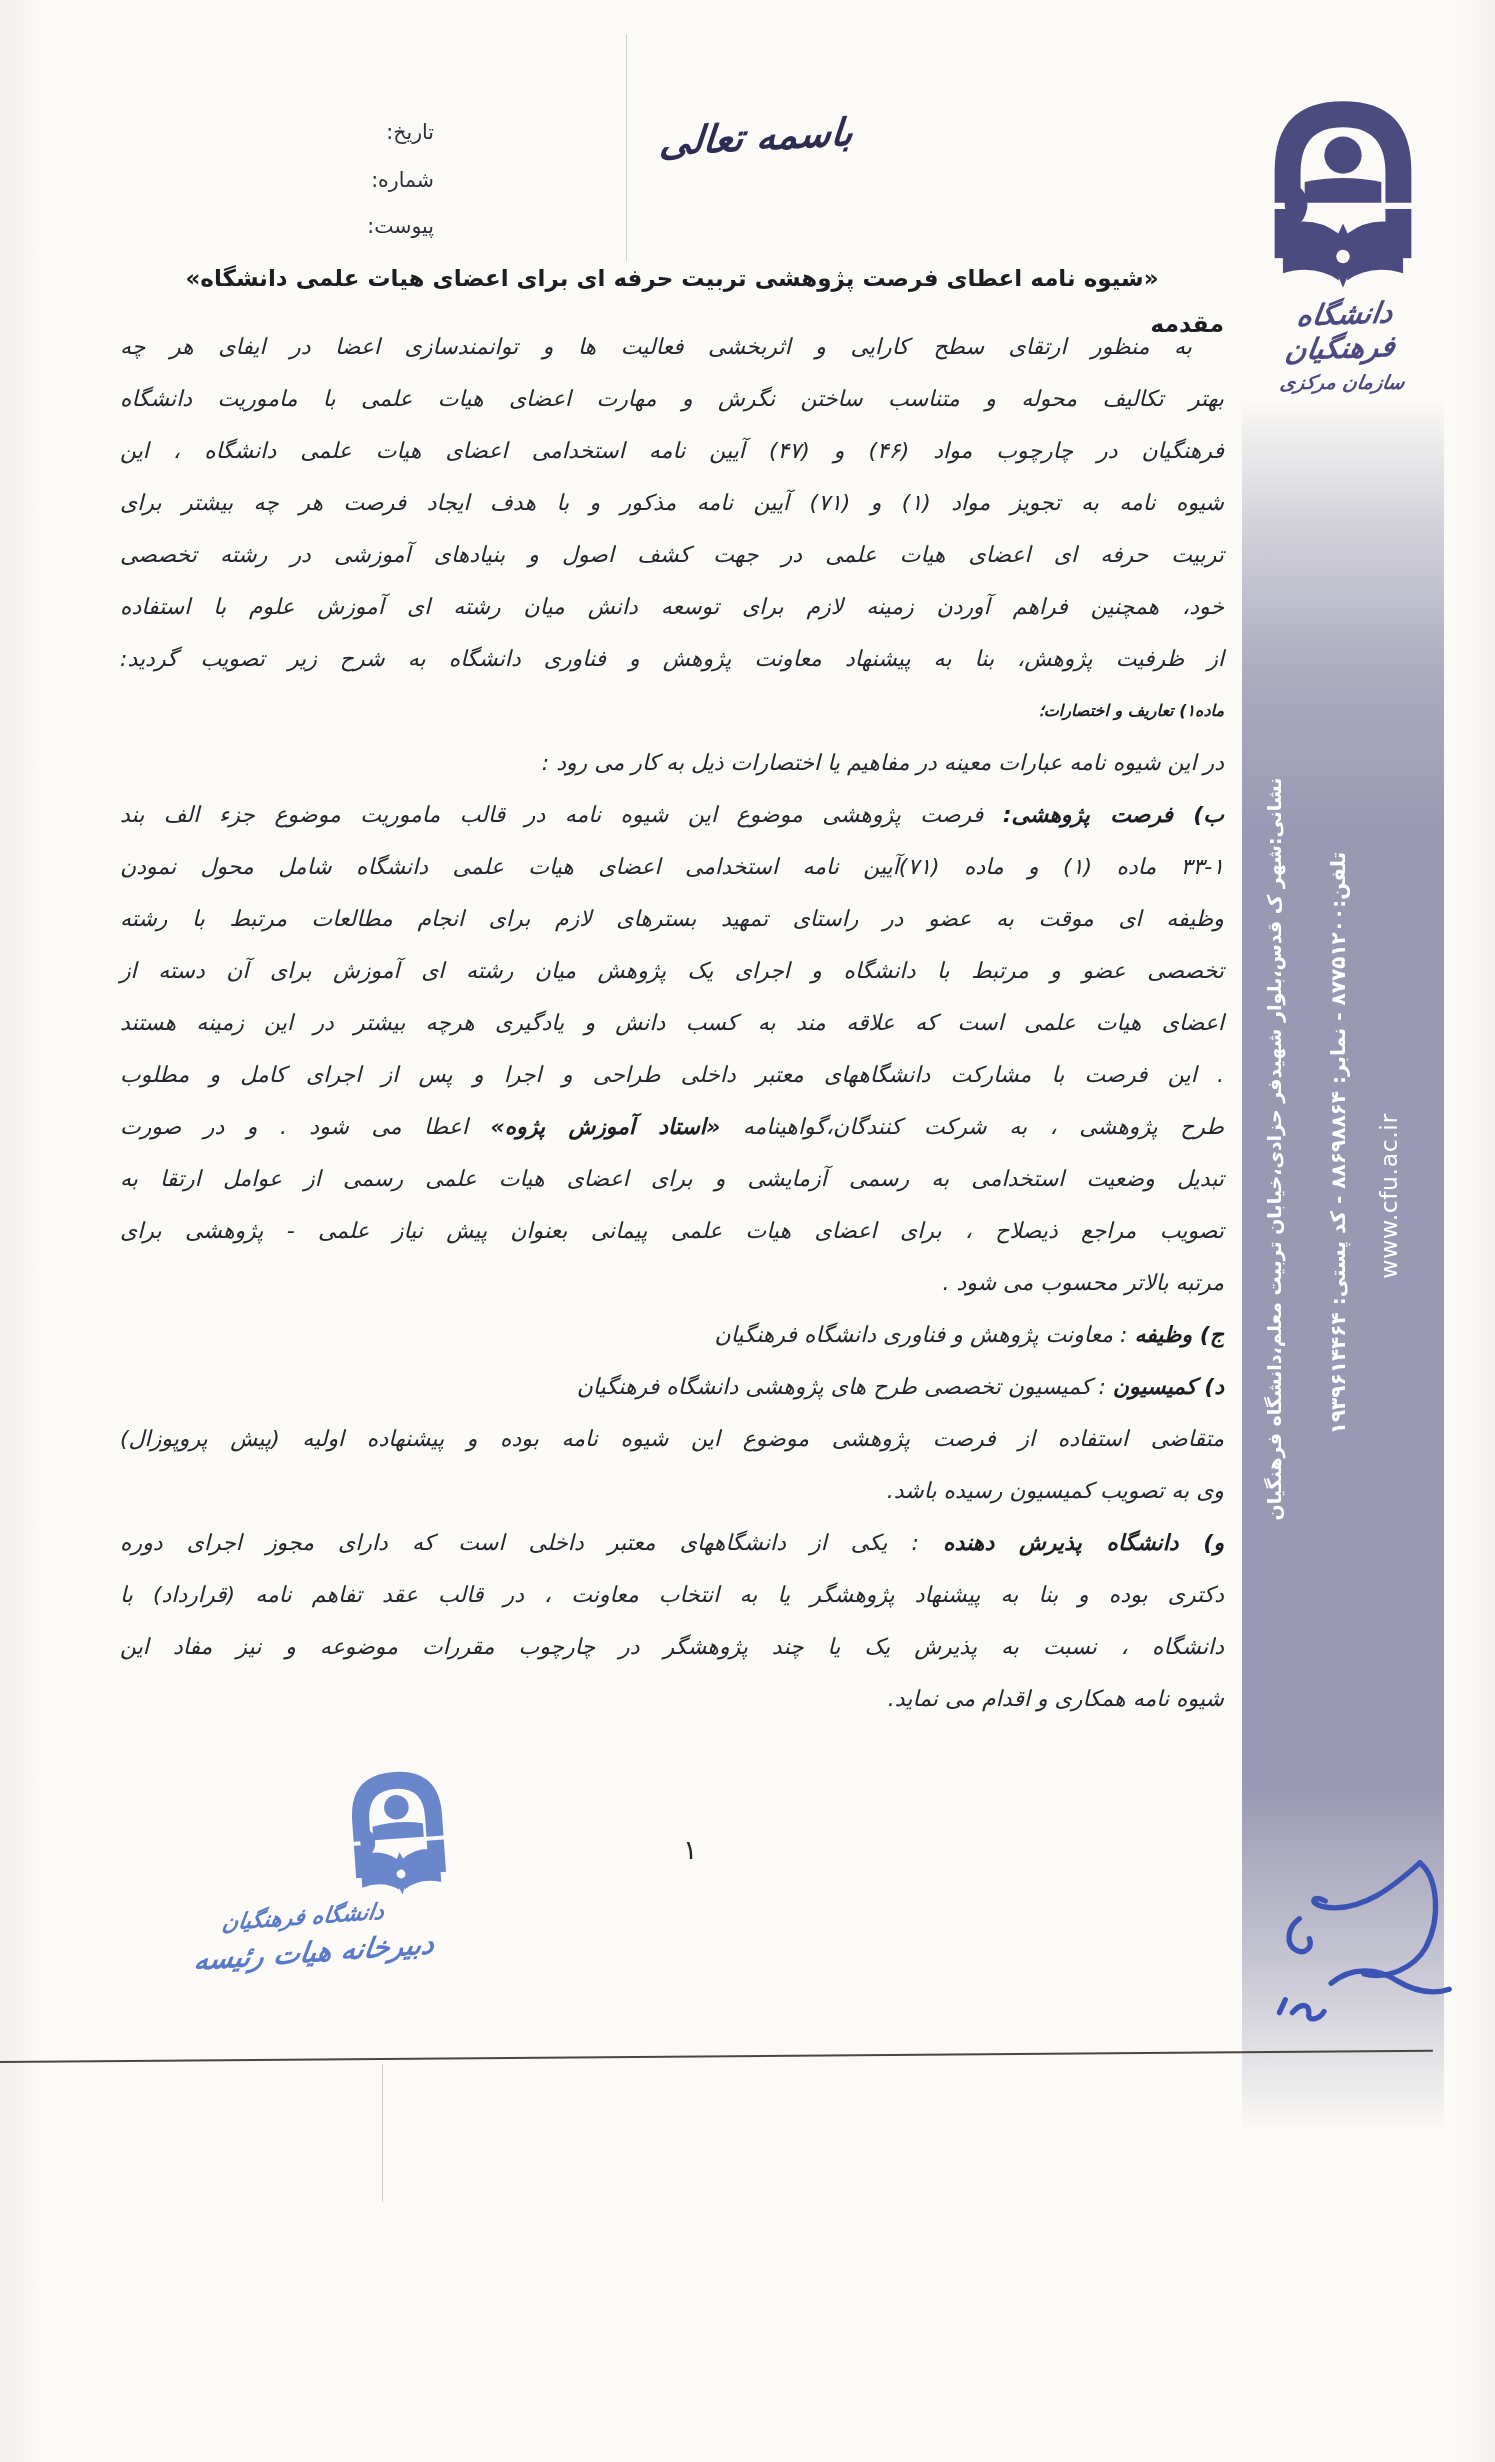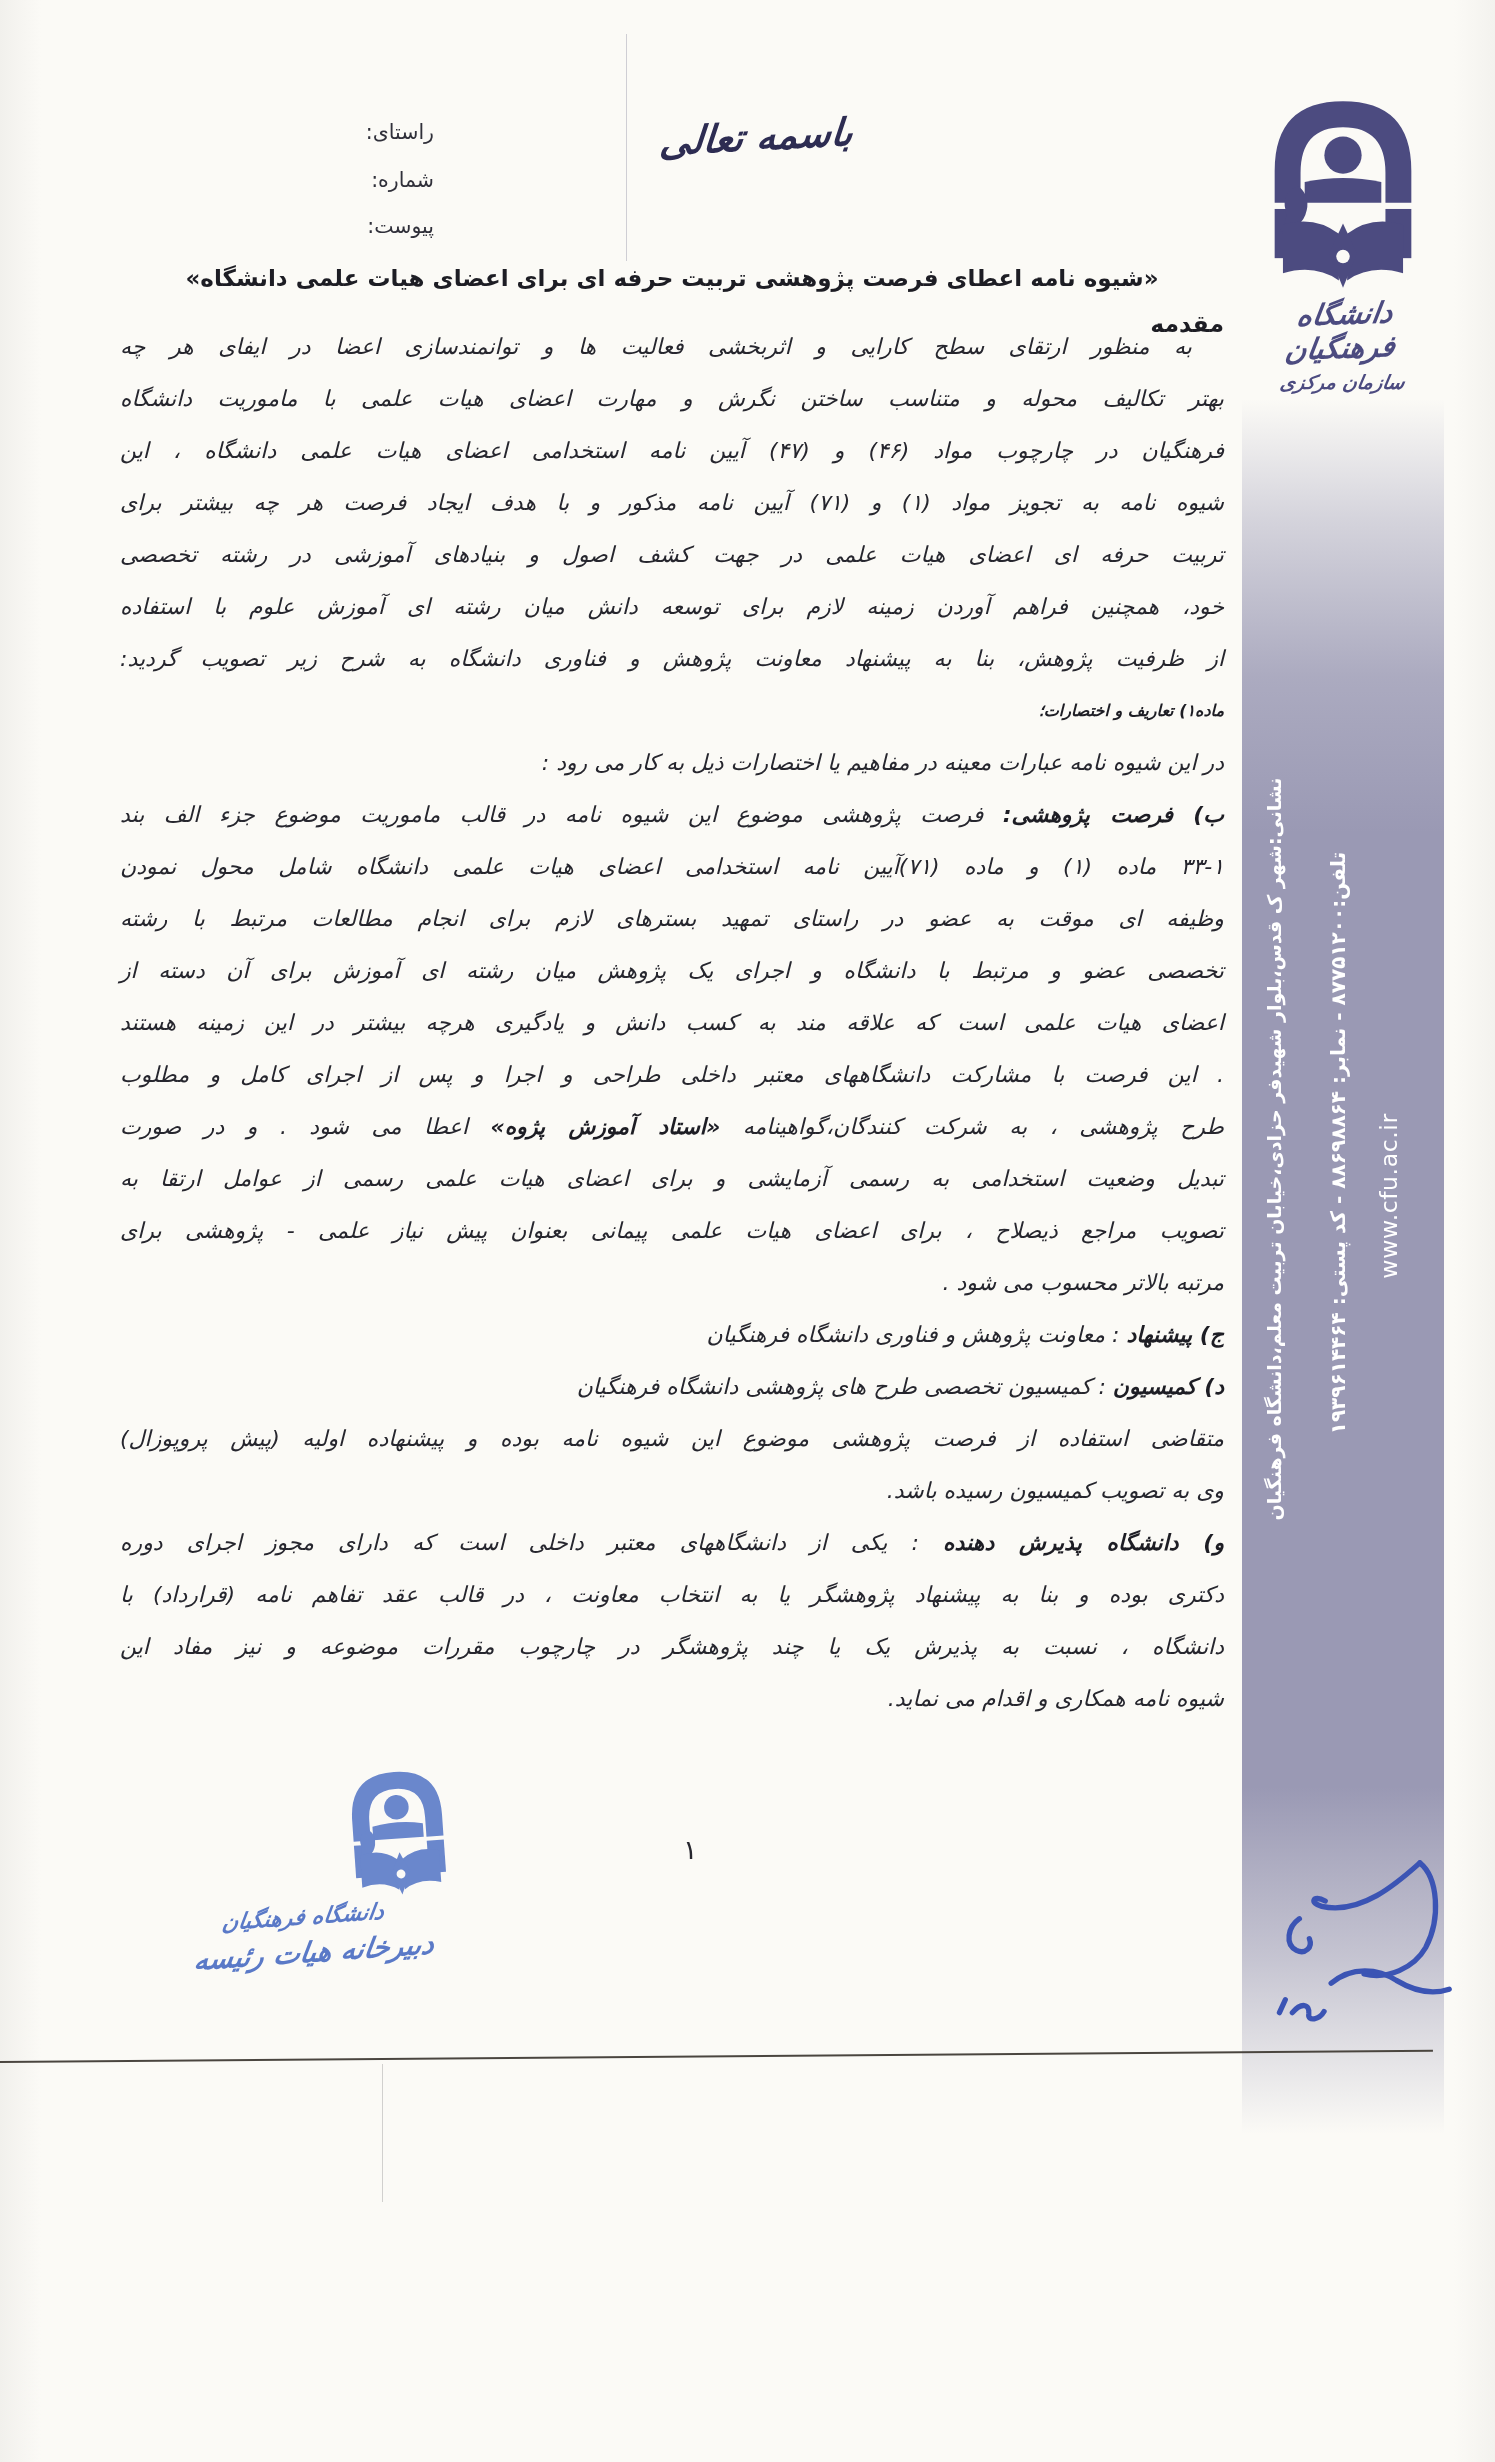--- a/index.html
+++ b/index.html
@@ -75,21 +75,21 @@
       <path d="M54 300 Q116 282 162 318 L162 408 Q116 376 54 394 Z"></path>
       <path d="M286 300 Q224 282 178 318 L178 408 Q224 376 286 394 Z"></path>
       <path d="M170 298 L197 356 L170 422 L143 356 Z"></path>
     </g>
     <circle cx="170" cy="362" r="13" fill="#fbfaf6"></circle>
   </symbol>
 </svg>
 
 <div class="page">
 
-  <div class="meta" style="top:120px">راستای:</div>
+  <div class="meta" style="top:120px">تاریخ:</div>
   <div class="meta" style="top:168px">شماره:</div>
   <div class="meta" style="top:214px">پیوست:</div>
 
   <div class="bismillah">باسمه تعالی</div>
   <div class="fold-line"></div>
 
   <div class="logo-wrap">
     <svg class="logo-emblem" viewBox="0 0 300 380" width="176" height="223">
         <use href="#emblem"></use>
       </svg>
@@ -117,21 +117,21 @@
     <div class="row j">۳۳-۱ ماده (۱) و ماده (۷۱)آیین نامه استخدامی اعضای هیات علمی دانشگاه شامل محول نمودن</div>
     <div class="row j">وظیفه ای موقت به عضو در راستای تمهید بسترهای لازم برای انجام مطالعات مرتبط با رشته</div>
     <div class="row j">تخصصی عضو و مرتبط با دانشگاه و اجرای یک پژوهش میان رشته ای آموزش برای آن دسته از</div>
     <div class="row j">اعضای هیات علمی است که علاقه مند به کسب دانش و یادگیری هرچه بیشتر در این زمینه هستند</div>
     <div class="row j">. این فرصت با مشارکت دانشگاههای معتبر داخلی طراحی و اجرا و پس از اجرای کامل و مطلوب</div>
     <div class="row j"><span>طرح پژوهشی ، به شرکت کنندگان،گواهینامه </span><span class="b">«استاد آموزش پژوه»</span><span> اعطا می شود . و در صورت</span></div>
     <div class="row j">تبدیل وضعیت استخدامی به رسمی آزمایشی و برای اعضای هیات علمی رسمی از عوامل ارتقا به</div>
     <div class="row j">تصویب مراجع ذیصلاح ، برای اعضای هیات علمی پیمانی بعنوان پیش نیاز علمی - پژوهشی برای</div>
     <div class="row s">مرتبه بالاتر محسوب می شود .</div>
 
-    <div class="row s"><span class="b">ج) پیشنهاد</span><span> : معاونت پژوهش و فناوری دانشگاه فرهنگیان</span></div>
+    <div class="row s"><span class="b">ج) وظیفه</span><span> : معاونت پژوهش و فناوری دانشگاه فرهنگیان</span></div>
     <div class="row s"><span class="b">د) کمیسیون</span><span> : کمیسیون تخصصی طرح های پژوهشی دانشگاه فرهنگیان</span></div>
 
     <div class="row j">متقاضی استفاده از فرصت پژوهشی موضوع این شیوه نامه بوده و پیشنهاده اولیه (پیش پروپوزال)</div>
     <div class="row s">وی به تصویب کمیسیون رسیده باشد.</div>
 
     <div class="row j"><span class="b">و) دانشگاه پذیرش دهنده</span><span> : یکی از دانشگاههای معتبر داخلی است که دارای مجوز اجرای دوره</span></div>
     <div class="row j">دکتری بوده و بنا به پیشنهاد پژوهشگر یا به انتخاب معاونت ، در قالب عقد تفاهم نامه (قرارداد) با</div>
     <div class="row j">دانشگاه ، نسبت به پذیرش یک یا چند پژوهشگر در چارچوب مقررات موضوعه و نیز مفاد این</div>
     <div class="row s">شیوه نامه همکاری و اقدام می نماید.</div>
   </div>

